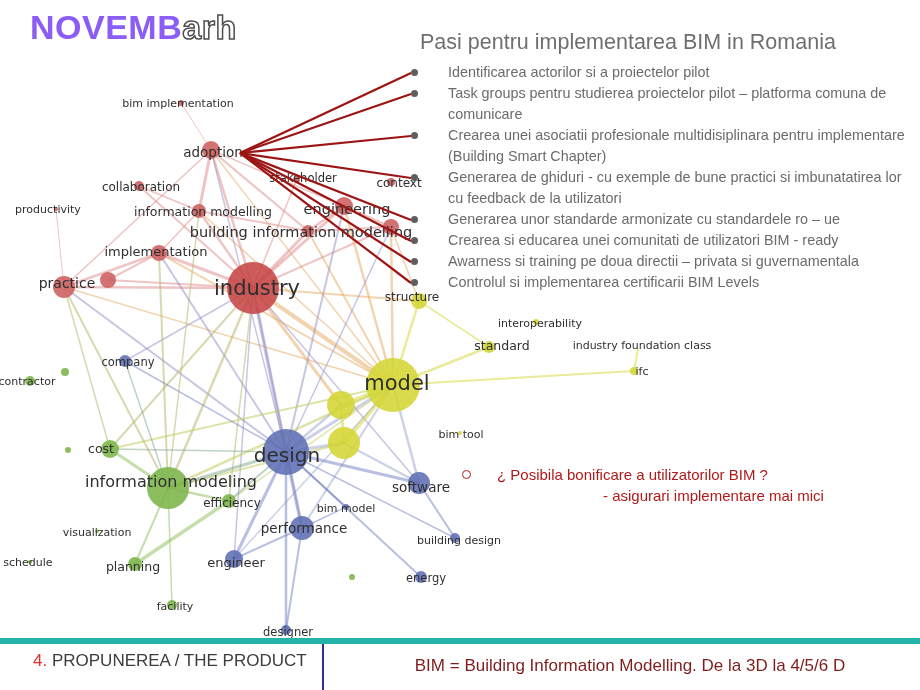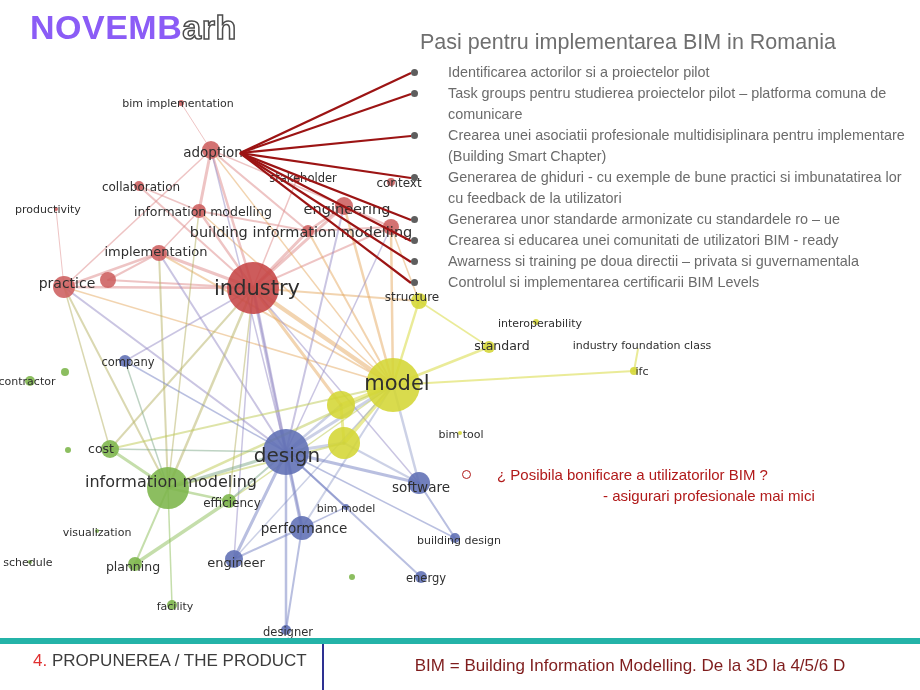--- a/index.html
+++ b/index.html
@@ -230,21 +230,21 @@
       <li style="height: 42px;">Generarea de ghiduri - cu exemple de bune practici si imbunatatirea lor cu feedback de la utilizatori</li>
       <li style="height: 21px;">Generarea unor standarde armonizate cu standardele ro – ue</li>
       <li style="height: 21px;">Crearea si educarea unei comunitati de utilizatori BIM - ready</li>
       <li style="height: 21px;">Awarness si training pe doua directii – privata si guvernamentala</li>
       <li style="height: 21px;">Controlul si implementarea certificarii BIM Levels</li>
     </ul>
 
   <div class="note">
     <span class="note-bullet"></span>
     <div class="note-line1">¿ Posibila bonificare a utilizatorilor BIM ?</div>
-    <div class="note-line2">- asigurari profesionale mai mici</div>
+    <div class="note-line2">- asigurari implementare mai mici</div>
   </div>
 
   <div class="footer-bar"></div>
   <div class="footer-left">
     <span class="footer-num">4.</span>
     <span>PROPUNEREA / THE PRODUCT</span>
   </div>
   <div class="footer-divider"></div>
   <div class="footer-right">BIM = Building Information Modelling. De la 3D la 4/5/6 D</div>
 

